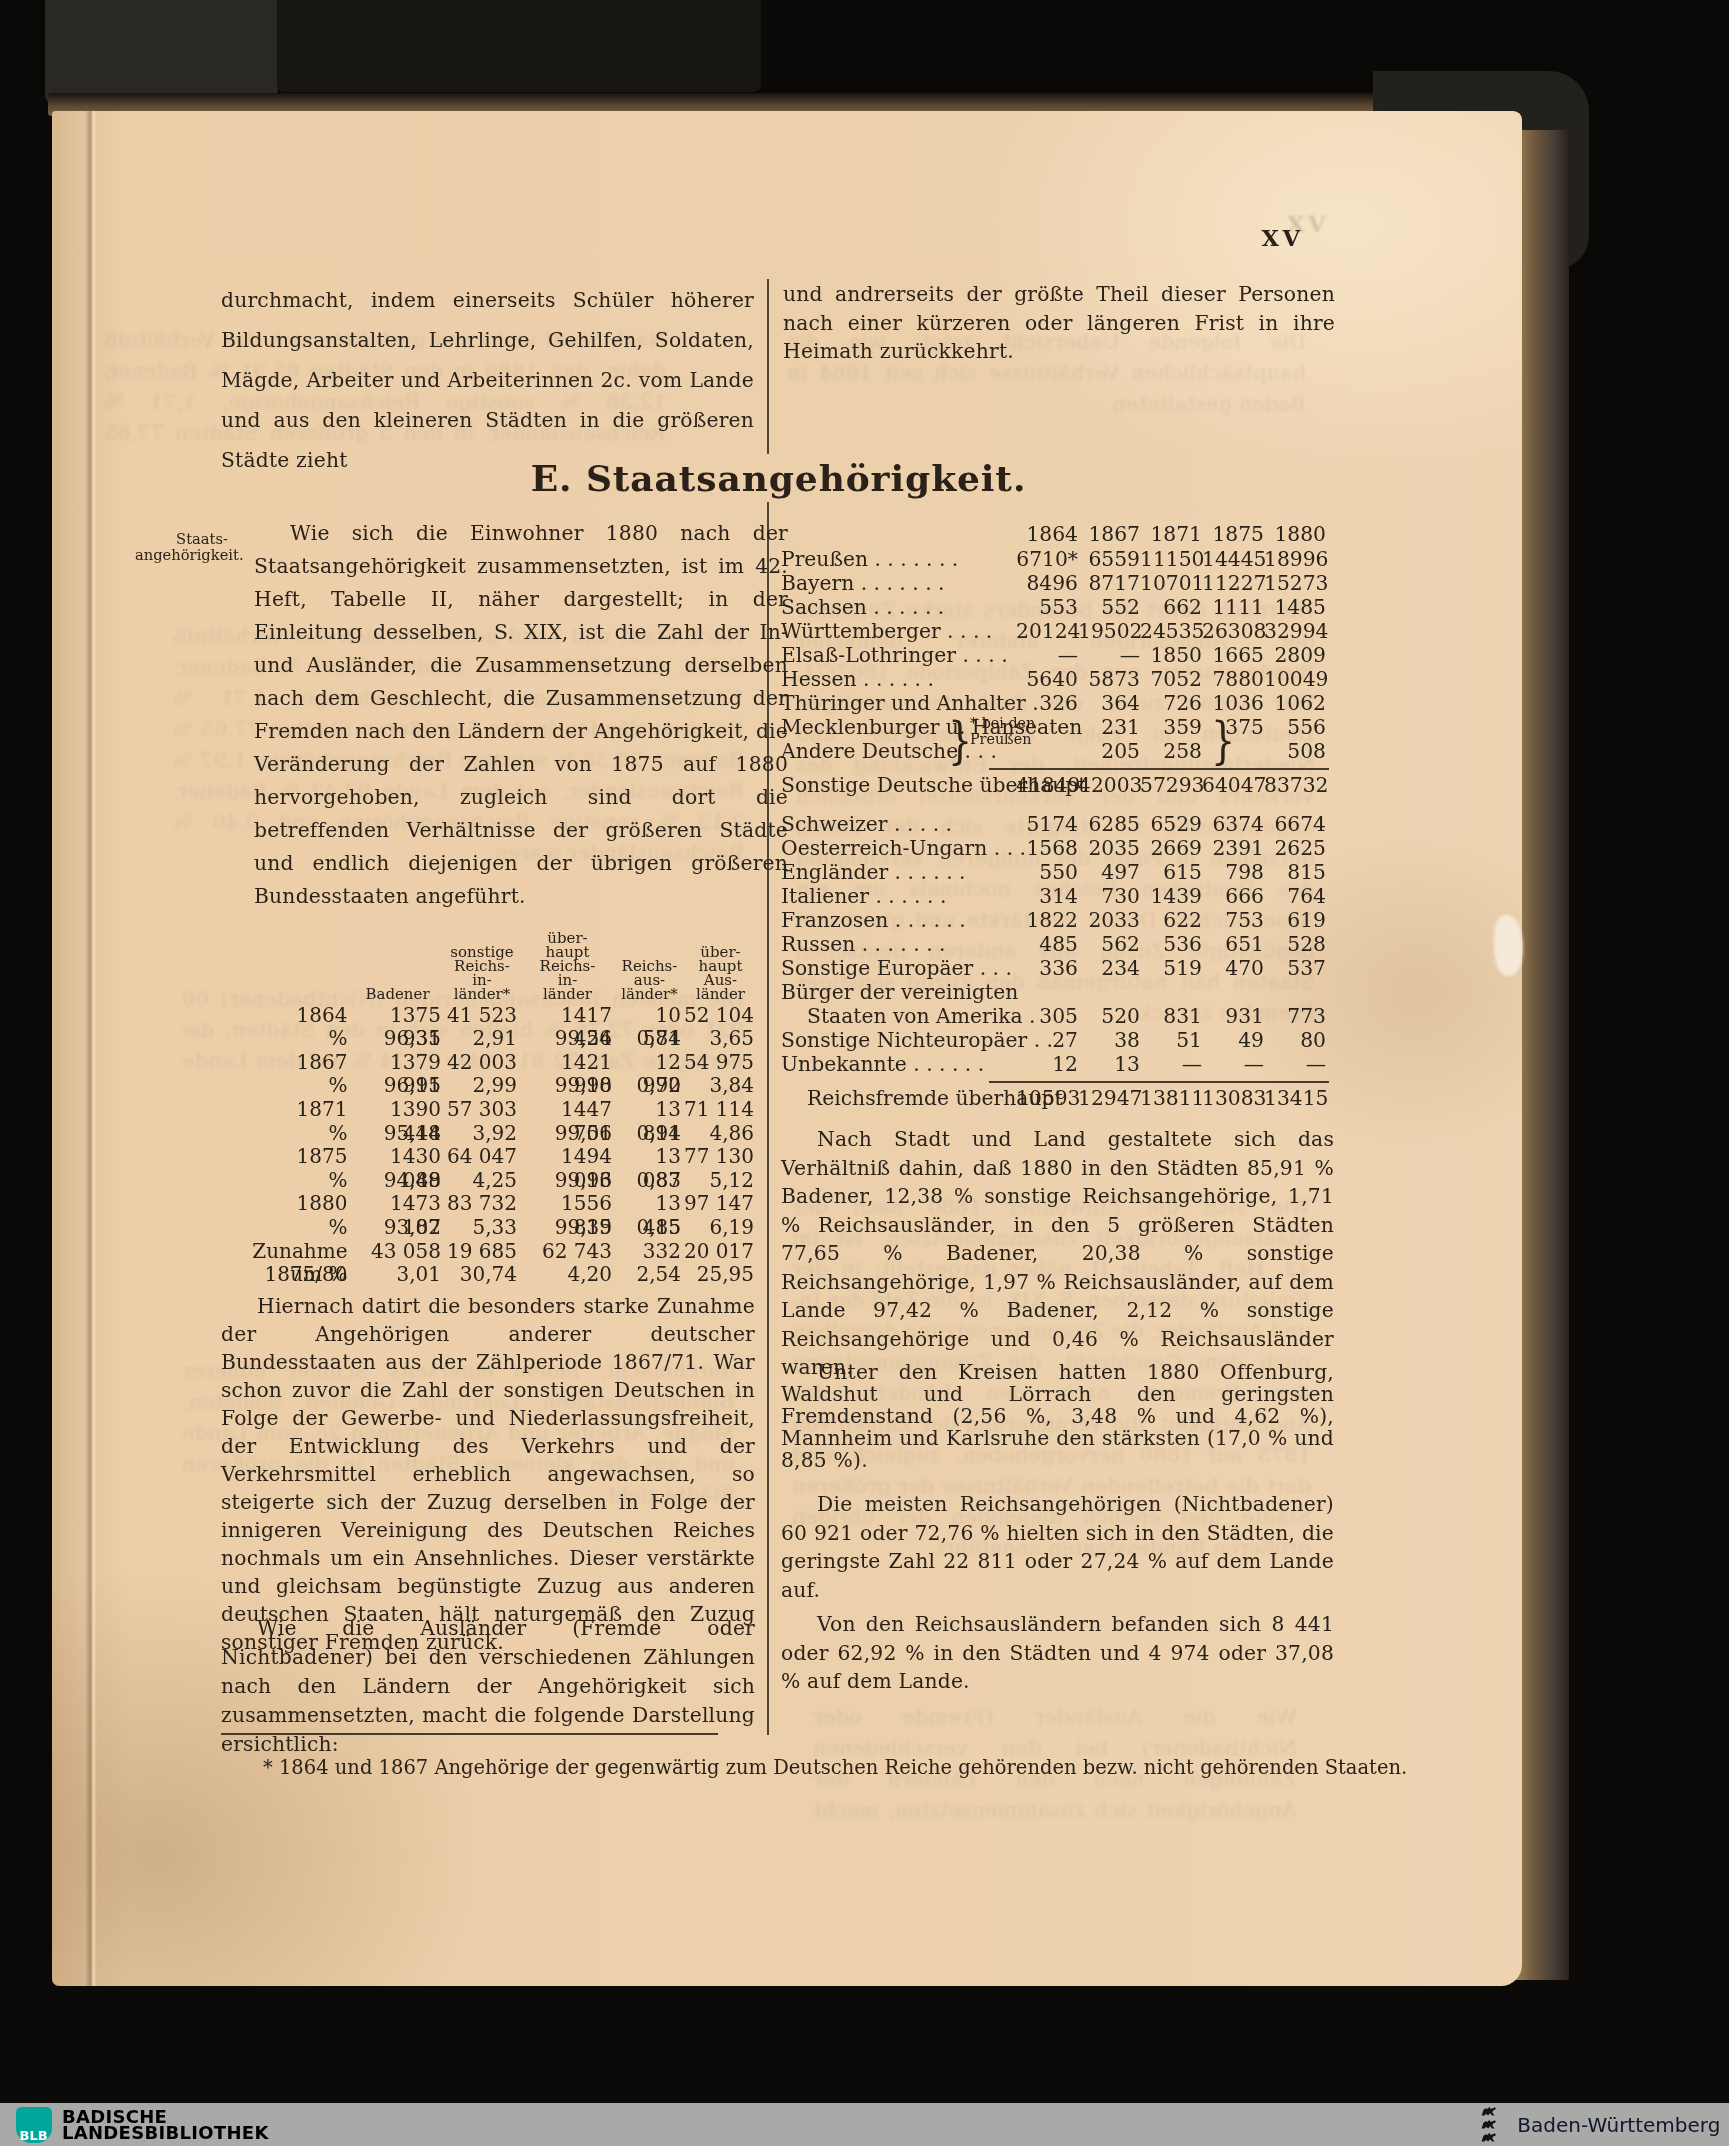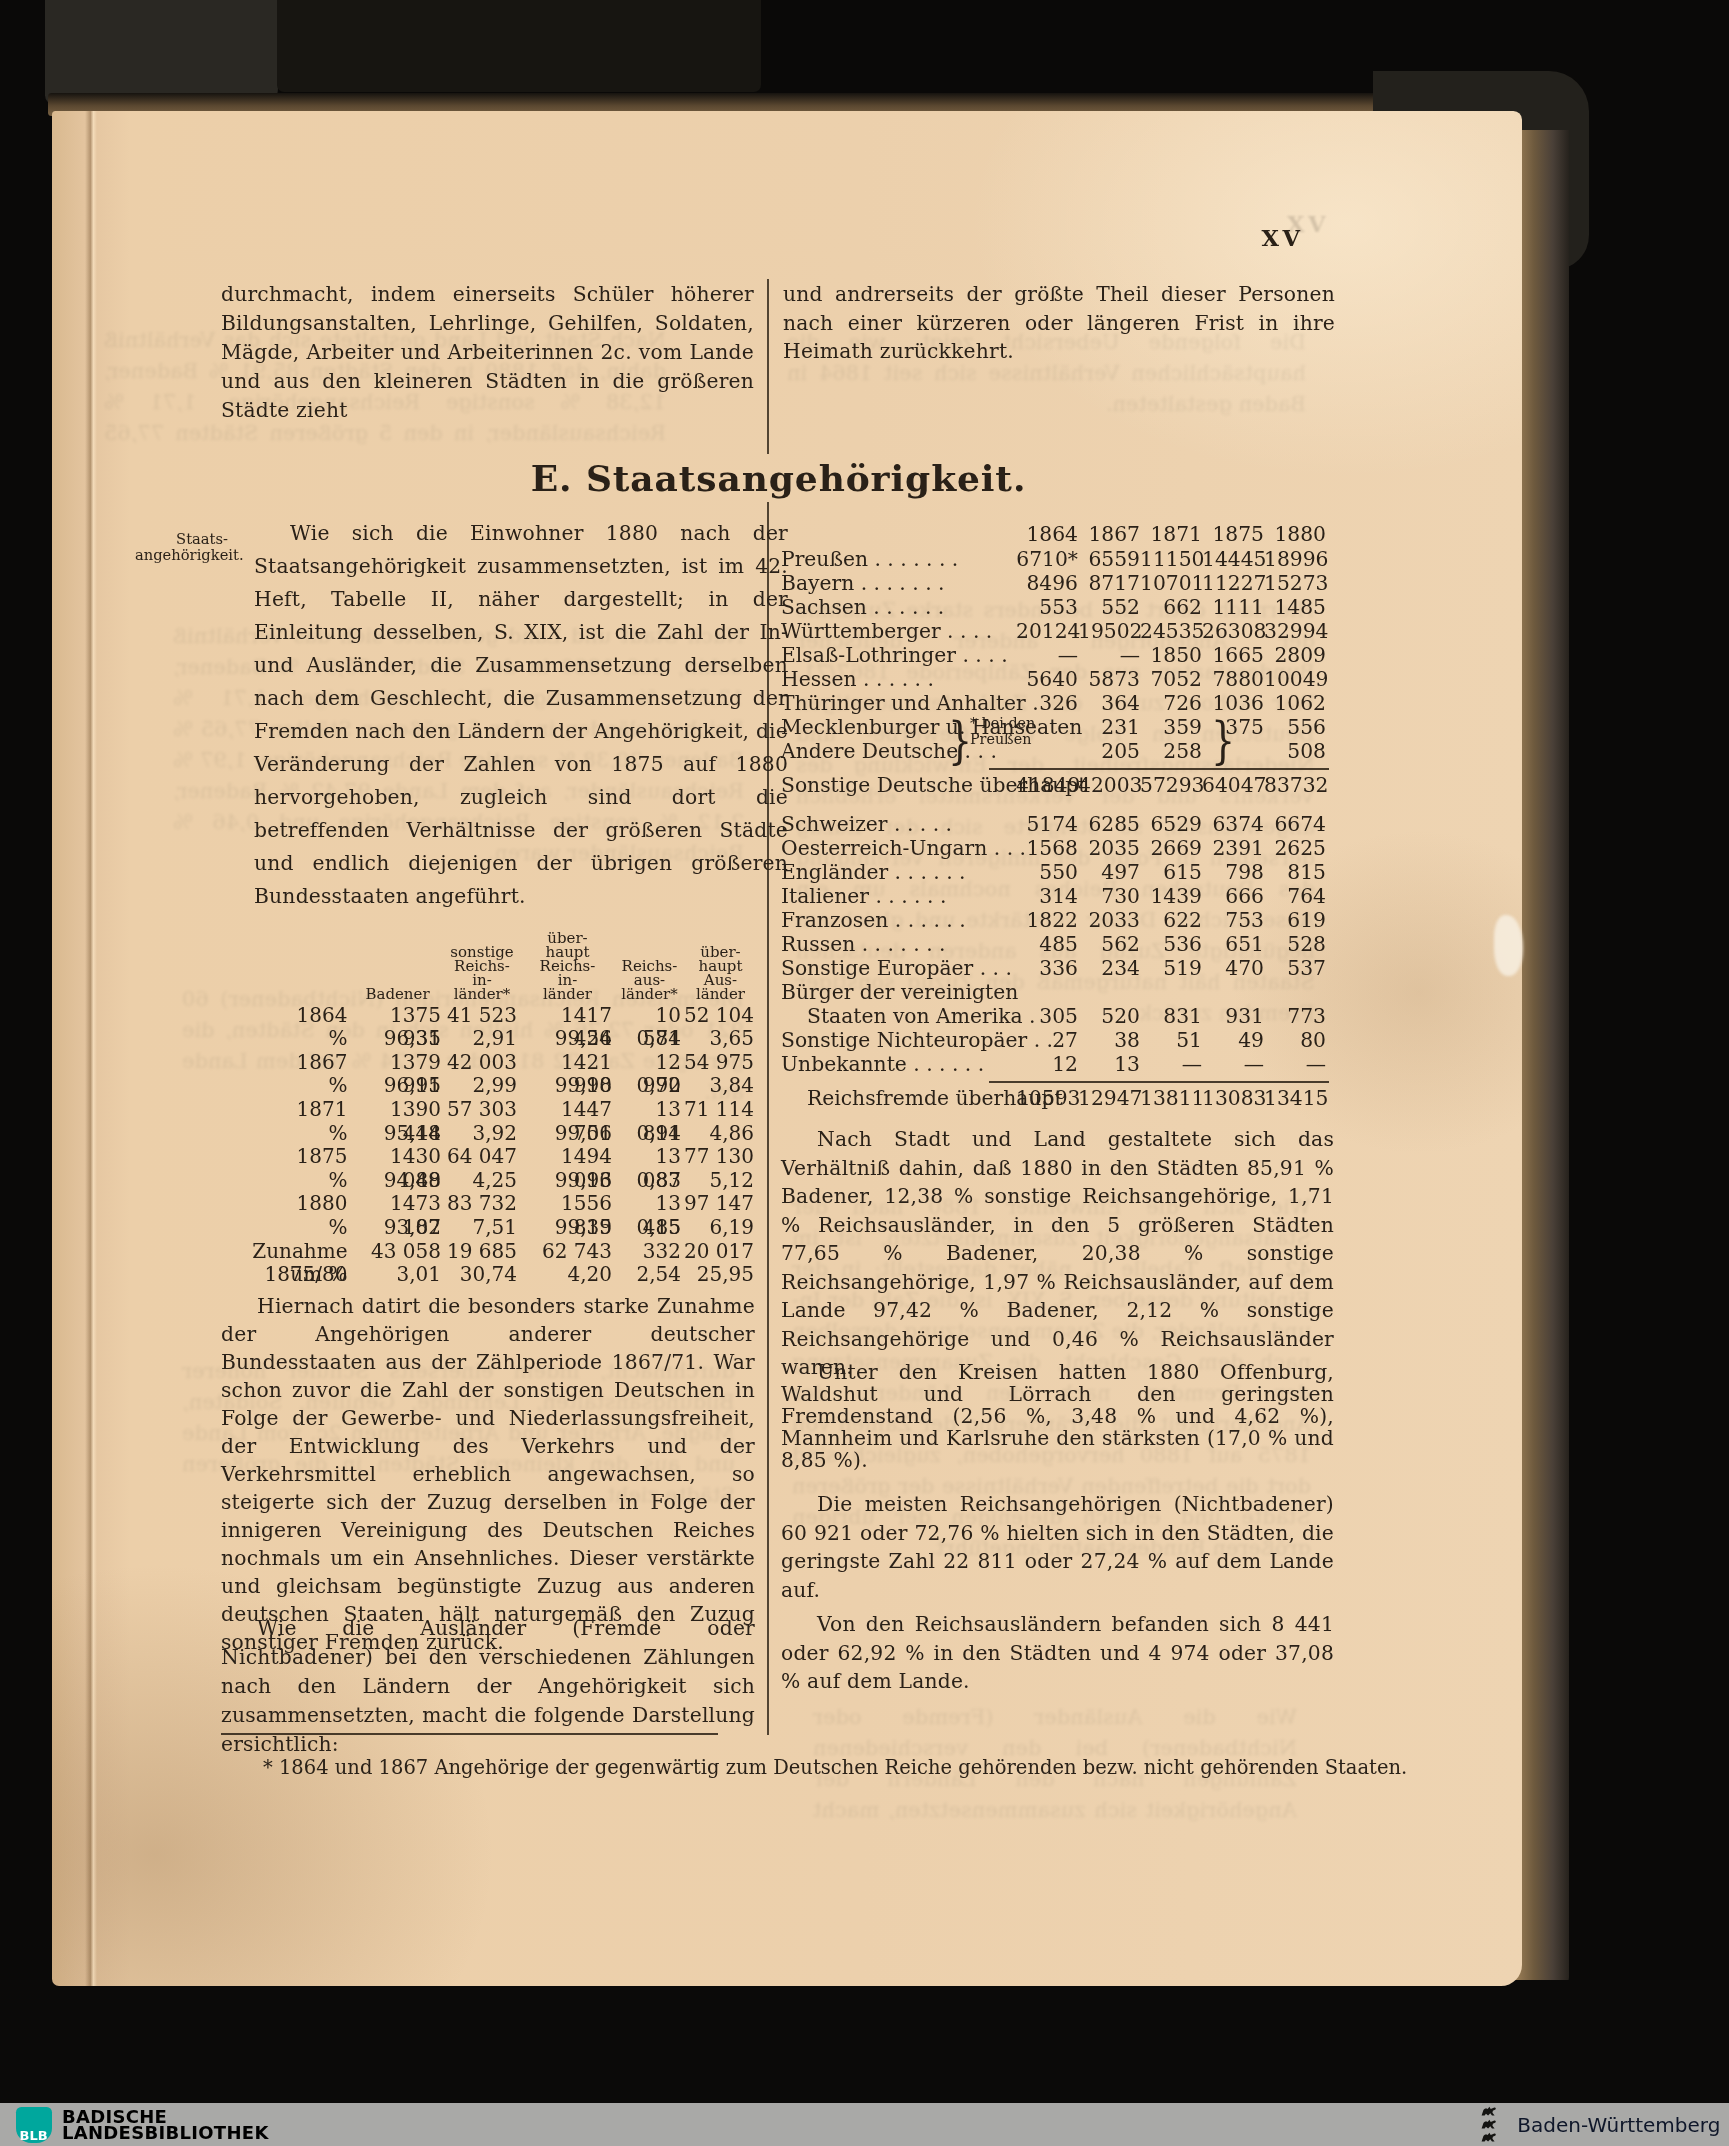--- a/index.html
+++ b/index.html
@@ -34,21 +34,21 @@
   
   .abs{position:absolute;}
   .para{position:absolute;text-align:justify;font-size:20.3px;letter-spacing:0.2px;}
   .indent{text-indent:36px;}
   .ghost{position:absolute;transform:scaleX(-1);filter:blur(1.4px);opacity:.13;color:#6f6852;
          text-align:justify;font-size:21px;line-height:31px;overflow:hidden;pointer-events:none;}
 
   #page-number{left:1200px;top:114px;width:61px;text-align:center;font-size:22.5px;font-weight:bold;letter-spacing:3.5px;}
   #page-number-ghost{left:1235px;top:100px;font-size:22.5px;font-weight:bold;opacity:.16;filter:blur(0.9px);letter-spacing:3.5px;}
 
-  #intro-left{left:169px;top:169px;width:533px;line-height:29px;}
+  #intro-left{left:169px;top:169px;width:533px;line-height:40px;}
   #intro-right{left:731px;top:169px;width:552px;line-height:28.5px;}
 
   .divider{position:absolute;left:715px;width:1.7px;background:rgba(44,33,20,.8);}
   #divider-1{top:168px;height:175px;}
   #divider-2{top:391px;height:1233px;}
 
   #heading{left:169px;top:346px;width:1115px;text-align:center;font-size:36px;font-weight:bold;letter-spacing:0.9px;}
 
   #margin-note{left:83px;top:420px;width:93px;font-size:14.7px;line-height:16.4px;text-align:right;}
 
@@ -230,21 +230,21 @@
             <span class="lbl">1880</span>
             <span class="val v0">1473 107</span>
             <span class="val v1">83 732</span>
             <span class="val v2">1556 839</span>
             <span class="val v3">13 415</span>
             <span class="val v4">97 147</span>
           </div>
           <div class="trow ">
             <span class="lbl">%</span>
             <span class="val v0">93,82</span>
-            <span class="val v1">7,51</span>
+            <span class="val v1">5,33</span>
             <span class="val v2">99,15</span>
             <span class="val v3">0,85</span>
             <span class="val v4">6,19</span>
           </div>
           <div class="trow ">
             <span class="lbl">Zunahme 1875/80</span>
             <span class="val v0">43 058</span>
             <span class="val v1">19 685</span>
             <span class="val v2">62 743</span>
             <span class="val v3">332</span>

